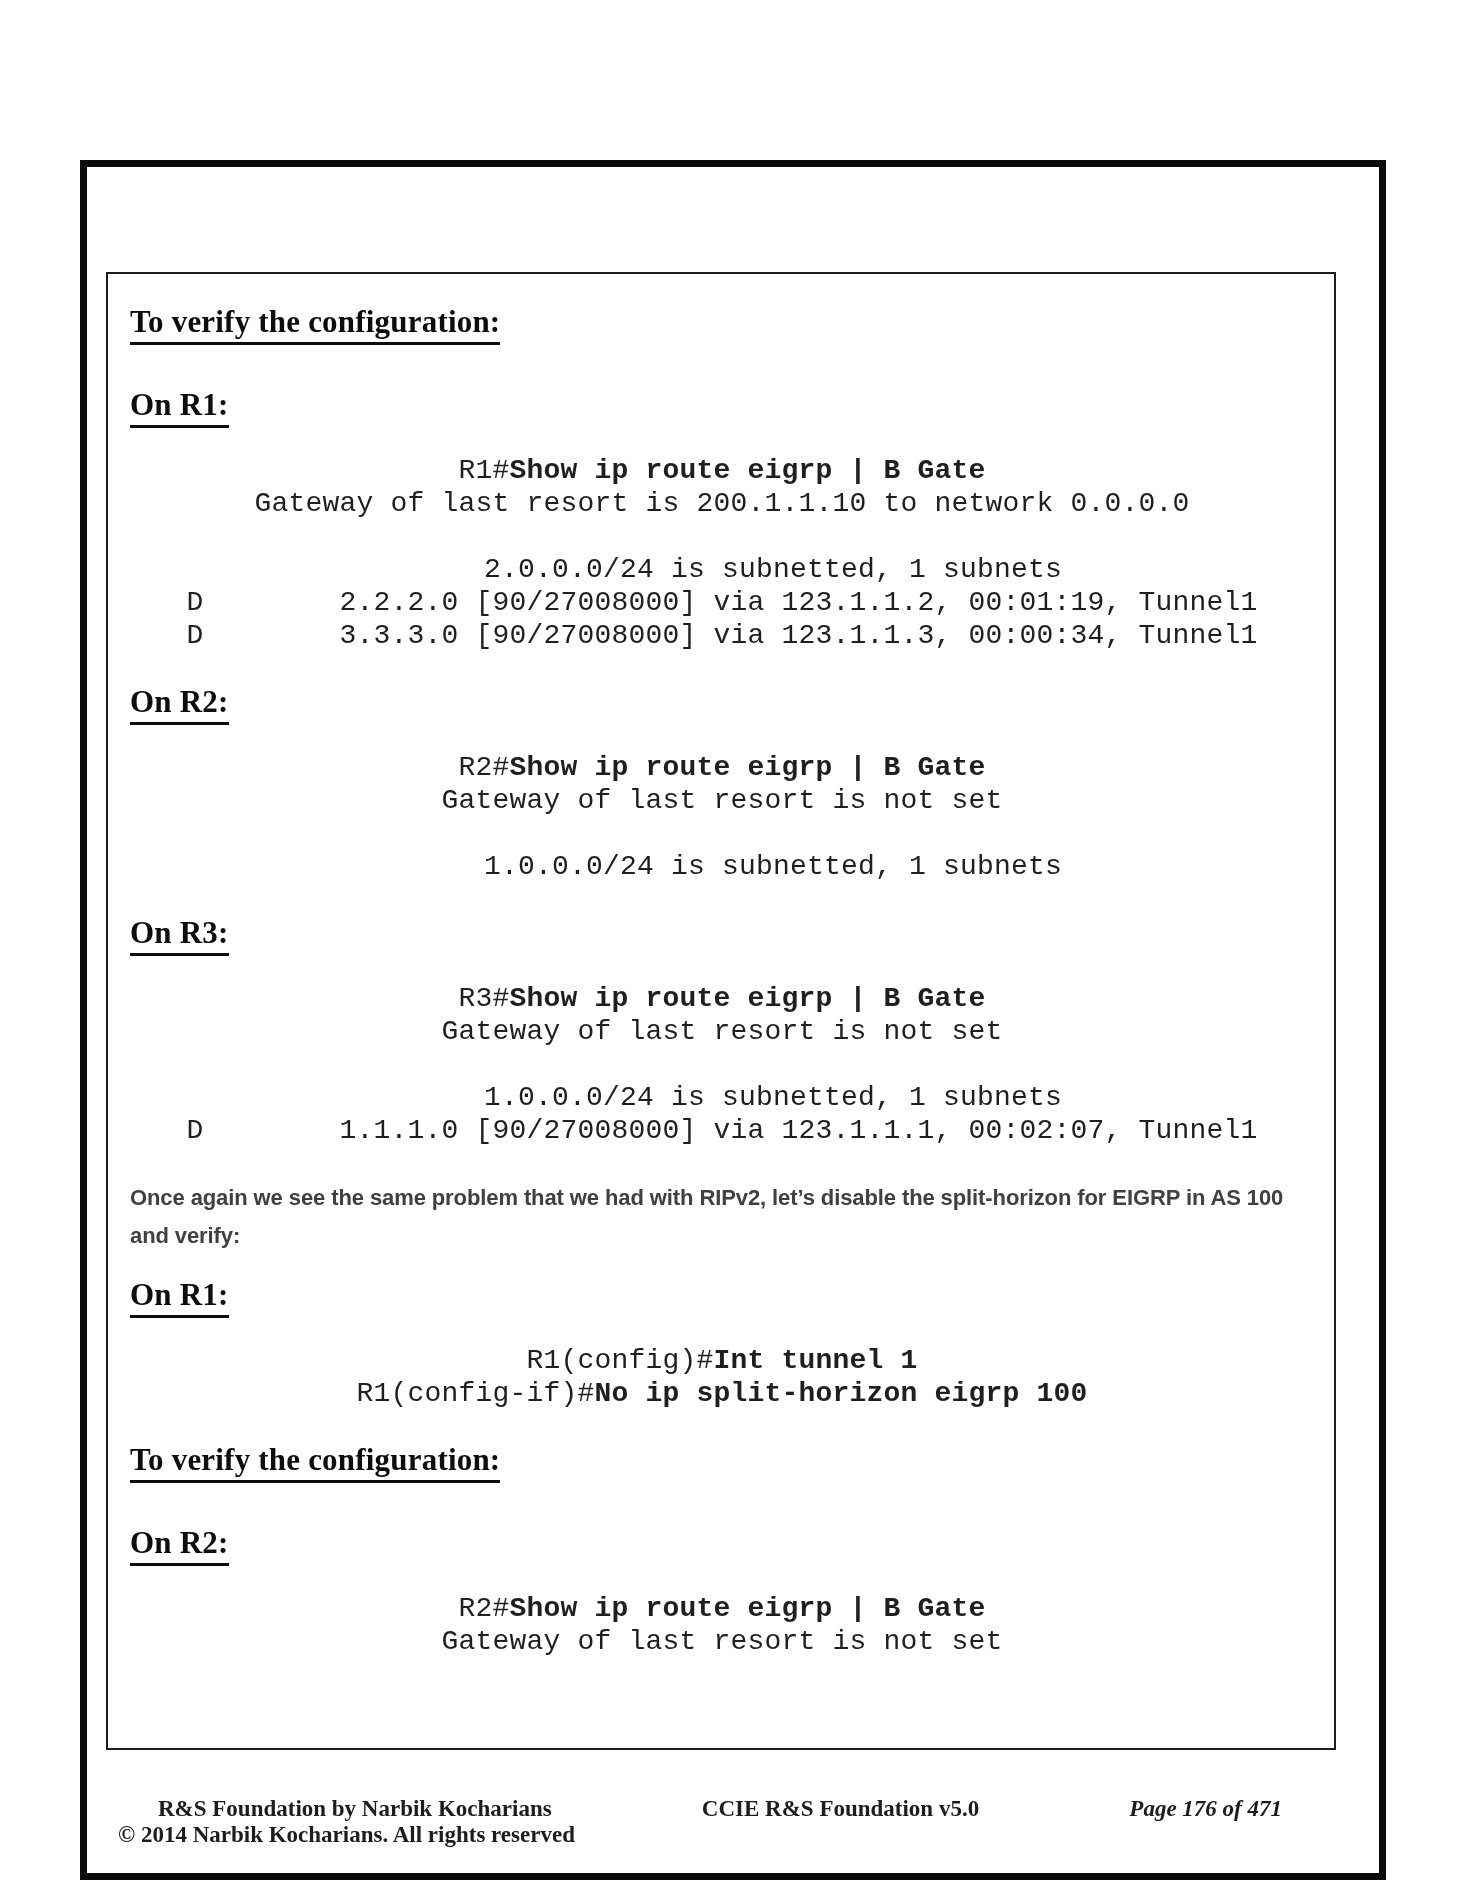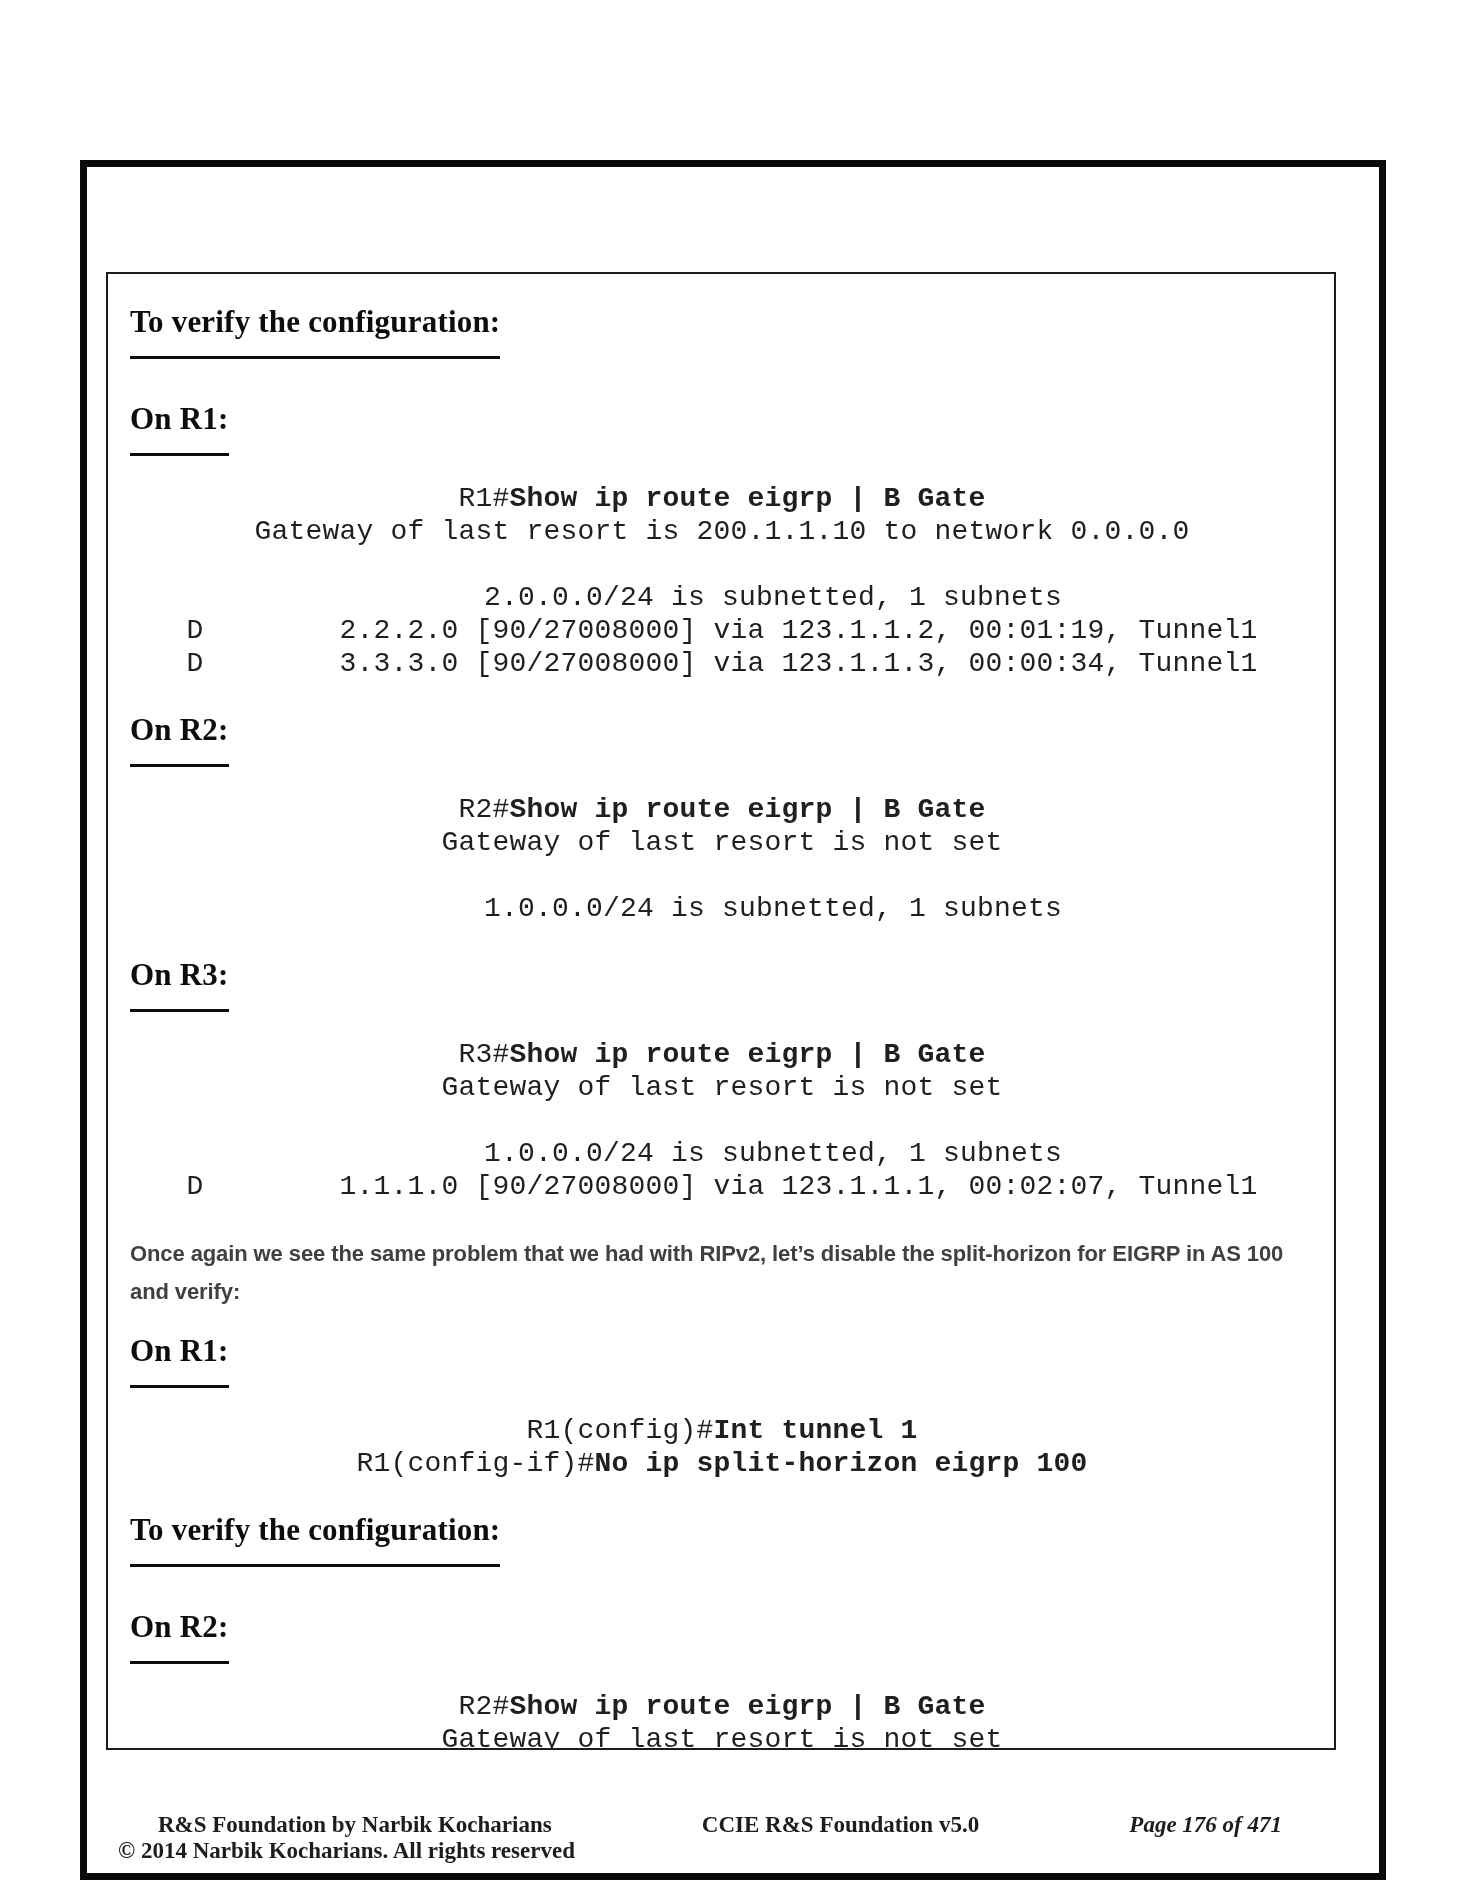--- a/index.html
+++ b/index.html
@@ -34,21 +34,21 @@
     font-weight:700;
     font-size:31px;
     line-height:36px;
     color:#0d0d0d;
     letter-spacing:0.2px;
   }
   .blk-heading + .blk-heading{margin-top:42px;}
   .blk-heading .hd{
     display:inline-block;
     border-bottom:3px solid #0d0d0d;
-    padding-bottom:16px;
+    padding-bottom:2px;
   }
   .blk-code{
     margin:0 0 32px 0;
     font-family:"Liberation Mono","DejaVu Sans Mono", monospace;
     font-size:28px;
     line-height:33px;
     color:#1f1f1f;
     letter-spacing:0.2px;
   }
   .cli-line{
@@ -76,21 +76,20 @@
     font-family:"Liberation Serif", serif;
     font-weight:700;
     font-size:23px;
     color:#1d1d1d;
   }
   .footer-row{
     display:flex;
     justify-content:space-between;
     align-items:baseline;
     padding:0 104px 0 78px;
-    margin-top:16px;
   }
   .footer-page{font-style:italic;}
   .footer-copy{
     transform:translateX(38px);
   }
 </style>
 </head>
 <body>
 
 <div class="page">

